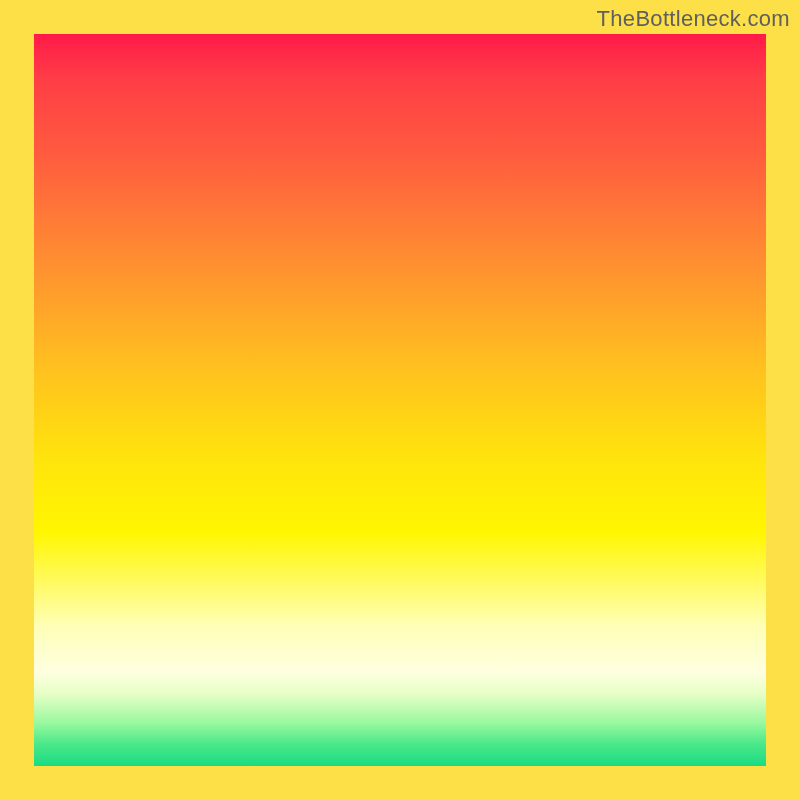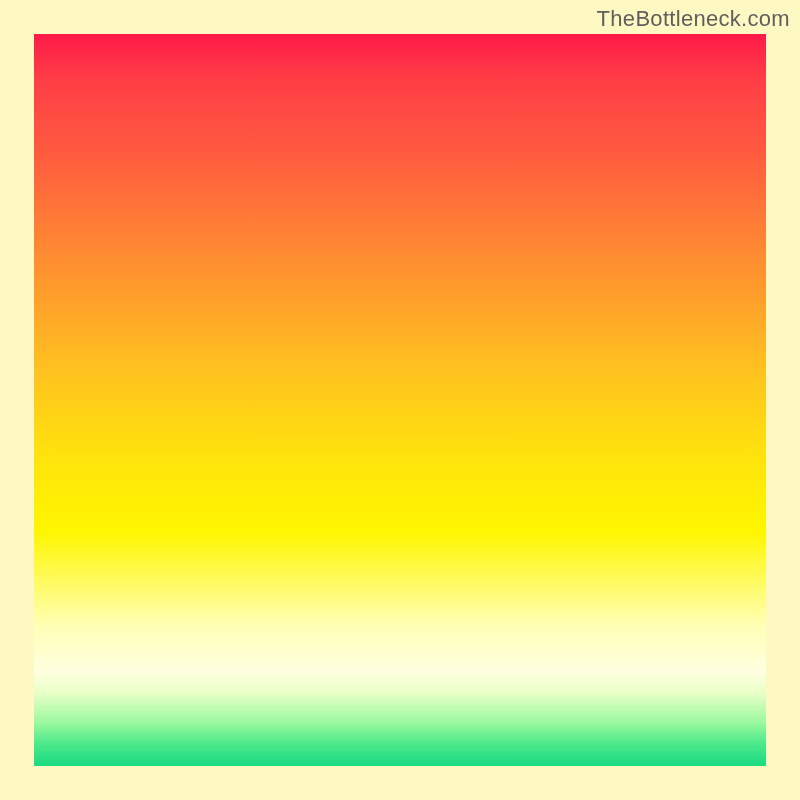--- a/index.html
+++ b/index.html
@@ -9,21 +9,21 @@
     height: 800px;
     overflow: hidden;
     background: #000;
     font-family: Arial, Helvetica, sans-serif;
   }
   .frame {
     position: absolute;
     top: 0; left: 0;
     width: 800px;
     height: 800px;
-    background: #fef9c3;
+    background: #fde047;
   }
   .plot {
     position: absolute;
     top: 34px;
     left: 34px;
     width: 732px;
     height: 732px;
     overflow: hidden;
   }
   .gradient {

